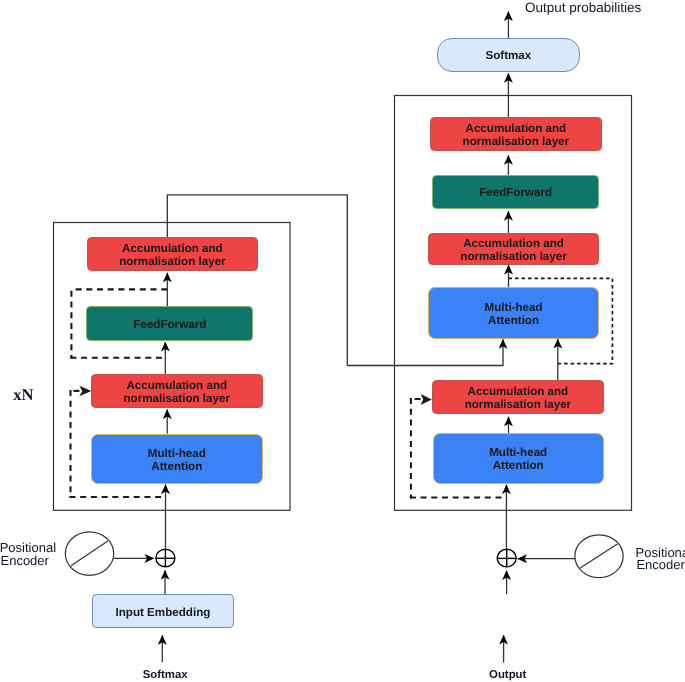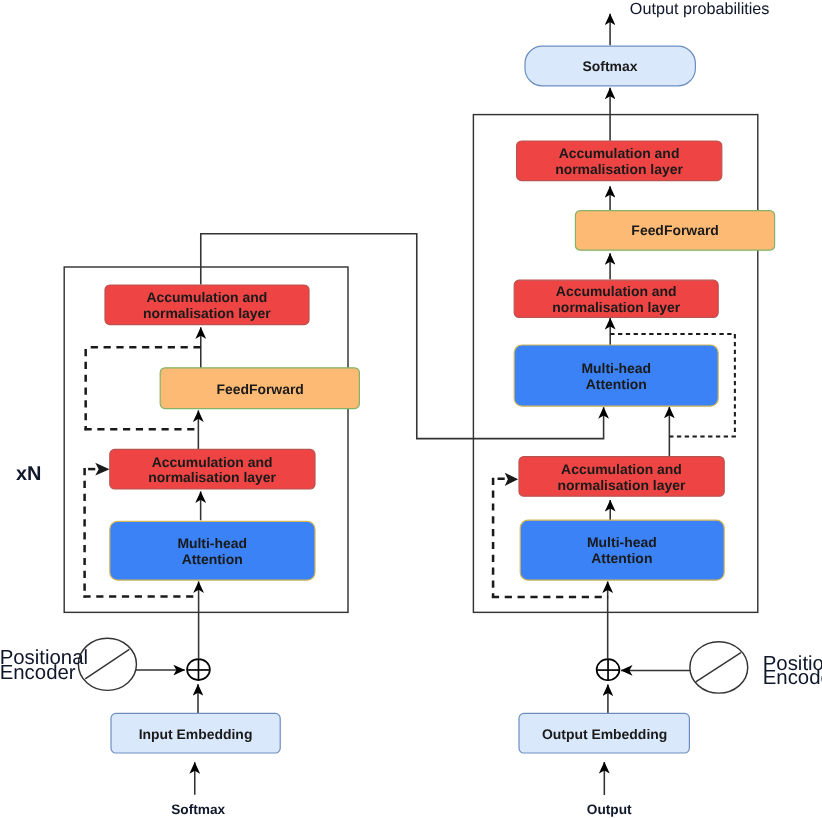--- a/index.html
+++ b/index.html
@@ -8,25 +8,25 @@
        font-family:"Liberation Sans", sans-serif;
        -webkit-font-smoothing:antialiased;text-rendering:geometricPrecision;}
   *{-webkit-font-smoothing:antialiased;}
   #canvas{position:relative;width:685px;height:682px;background:#fff;}
   #wires{position:absolute;left:0;top:0;width:685px;height:682px;}
   .node{position:absolute;box-sizing:border-box;display:flex;align-items:center;
         justify-content:center;text-align:center;}
   .node .txt{font-weight:bold;font-size:11.62px;color:#1a1a1a;line-height:12.9px;
              letter-spacing:0px;white-space:pre-line;position:relative;top:1.8px;}
   .pink{background:#ef4444;border:1.1px solid #b85450;}
-  .green{background:#fdba74;border:1.1px solid #82b366;margin-left:47px;}
+  .green{background:#0f766e;border:1.1px solid #82b366;}
   .yellow{background:#3b82f6;border:1.1px solid #d6b656;}
   .blue{background:#dae8fc;border:1.1px solid #6c8ebf;}
   .free{position:absolute;color:#0f172a;white-space:pre-line;}
-  .free.reg{font-size:17px;line-height:12.8px;font-weight:normal;}
+  .free.reg{font-size:13px;line-height:12.8px;font-weight:normal;}
   .free.bold{font-size:11.4px;font-weight:bold;}
 </style>
 </head>
 <body>
 
 <div id="canvas">
   <svg id="wires" width="685" height="682" viewBox="0 0 685 682">
     <defs>
       <marker id="ah" viewBox="0 0 10 9" refX="9.6" refY="4.5" markerWidth="10" markerHeight="9" orient="auto-start-reverse" markerUnits="userSpaceOnUse">
         <path d="M 0 0 L 9.8 4.5 L 0 9 L 2.6 4.5 Z" fill="#000000"></path>
@@ -140,23 +140,20 @@
 Attention</span>
   </div>
   <div class="node pink" style="left:432.1px;top:380.4px;width:171.6px;height:34.0px;border-radius:4.5px;">
     <span class="txt">Accumulation and
 normalisation layer</span>
   </div>
   <div class="node yellow" style="left:432.5px;top:433.4px;width:171.4px;height:50.4px;border-radius:7px;">
     <span class="txt">Multi-head
 Attention</span>
   </div>
-  <div class="node blue" style="left:432.4px;top:594.4px;width:142.9px;height:33.6px;border-radius:4.5px;">
-    <span class="txt">Output Embedding</span>
-  </div>
 
   <div class="node pink" style="left:86.8px;top:237.1px;width:171.2px;height:33.8px;border-radius:4.5px;">
     <span class="txt">Accumulation and
 normalisation layer</span>
   </div>
   <div class="node green" style="left:86.3px;top:306.3px;width:167.0px;height:34.5px;border-radius:4.5px;">
     <span class="txt">FeedForward</span>
   </div>
   <div class="node pink" style="left:91.0px;top:373.9px;width:171.5px;height:34.4px;border-radius:4.5px;">
     <span class="txt">Accumulation and
@@ -164,21 +161,21 @@
   </div>
   <div class="node yellow" style="left:90.9px;top:433.6px;width:171.9px;height:50.5px;border-radius:7px;">
     <span class="txt">Multi-head
 Attention</span>
   </div>
   <div class="node blue" style="left:91.9px;top:594.4px;width:142.1px;height:33.6px;border-radius:4.5px;">
     <span class="txt">Input Embedding</span>
   </div>
 
   <div class="free reg" style="left:524.9px;top:1.2px;width:160px;font-size:13.5px;line-height:14px;text-align:left;">Output probabilities</div>
-  <div class="free bold" style="left:13.3px;top:385.8px;width:30px;font-size:16.6px;line-height:17px;text-align:left;">xN</div>
+  <div class="free bold" style="left:13.3px;top:385.8px;width:30px;font-size:16.6px;line-height:17px;text-align:left;font-family:Liberation Serif, serif;">xN</div>
   <div class="free reg" style="left:-0.3px;top:542.3px;width:50px;text-align:center;">Positional
 Encoder</div>
   <div class="free reg" style="left:635.6px;top:546.5px;width:50px;text-align:center;">Positional
 Encoder</div>
   <div class="free bold" style="left:135.2px;top:669.1px;width:60px;text-align:center;">Softmax</div>
   <div class="free bold" style="left:477.7px;top:669.3px;width:60px;text-align:center;">Output</div>
 
 </div>
 
 </body></html>

